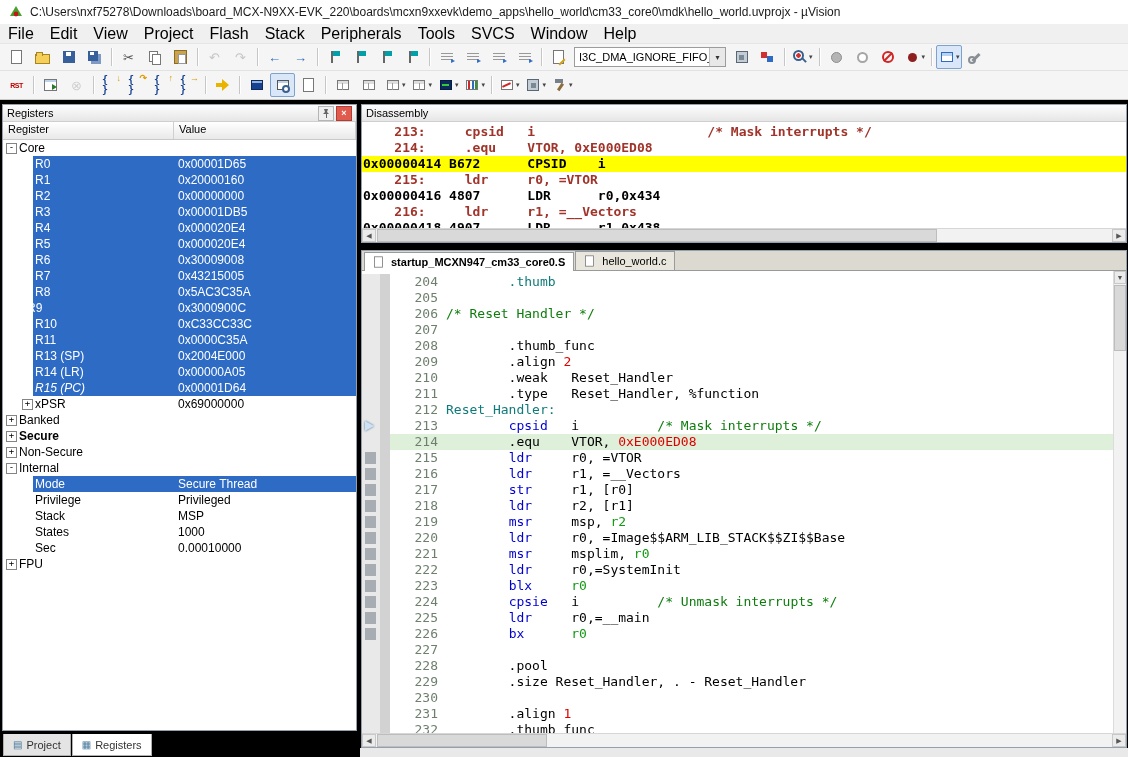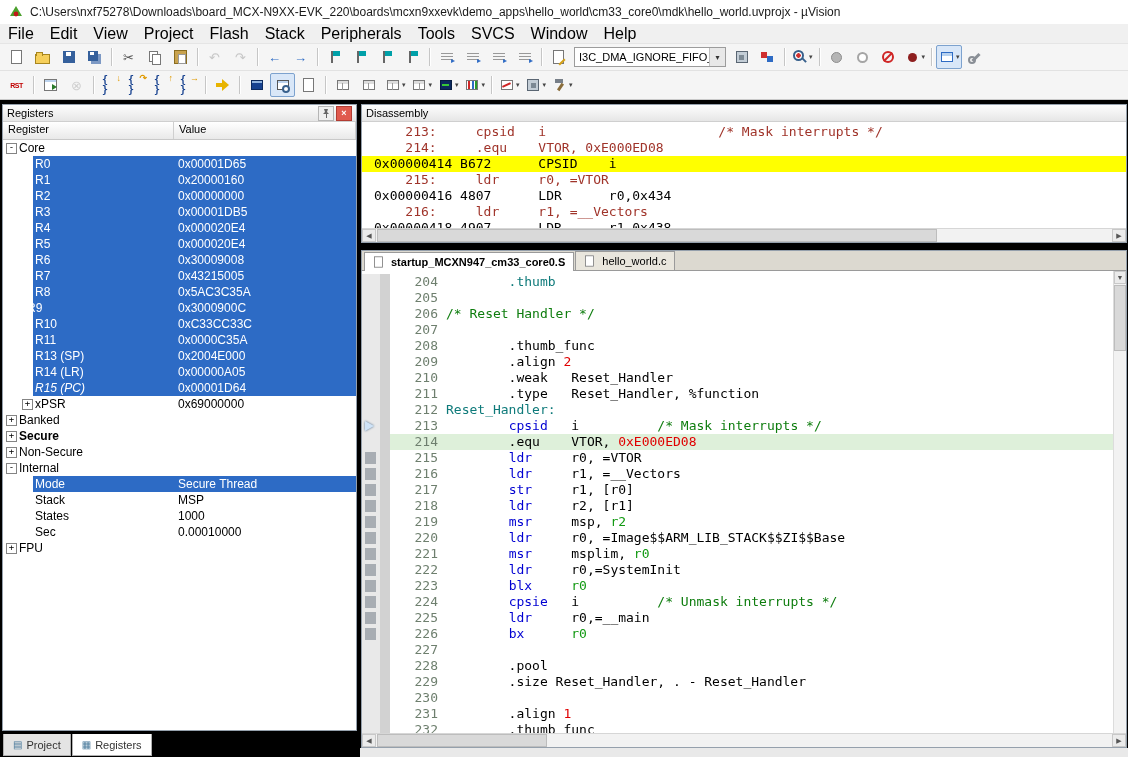--- a/index.html
+++ b/index.html
@@ -125,21 +125,21 @@
         border:1px solid #b0b0b0;border-top:none;color:#333;}
   .btab.active{background:#fff;}
   .btab-ic{font-size:10px;color:#4a7a9b;}
 
   
   .right-pane{position:absolute;left:360px;top:0;right:0;bottom:0;}
   .disasm-pane{position:absolute;left:1px;right:1px;top:4px;height:139px;background:#fff;
                border:1px solid #95a0ac;display:flex;flex-direction:column;box-sizing:border-box;}
   .disasm-content{flex:1;overflow:hidden;font-family:"DejaVu Sans Mono","Liberation Mono",monospace;
                   font-size:13px;line-height:16px;padding-top:2px;}
-  .dline{height:16px;white-space:pre;padding-left:12px;}
+  .dline{height:16px;white-space:pre;padding-left:1px;font-weight:bold;}
   .dline.hl-yellow{background:#ffff00;}
 
   .hsplit{position:absolute;left:0;right:0;top:143px;height:7px;}
 
   .editor-pane{position:absolute;left:1px;right:1px;top:150px;height:498px;background:#fff;
                border:1px solid #95a0ac;display:flex;flex-direction:column;box-sizing:border-box;}
   .etabs{height:20px;flex:none;background:#dcd9d0;display:flex;align-items:flex-end;
          padding:1px 2px 0;border-bottom:1px solid #9a9a9a;box-sizing:border-box;gap:1px;}
   .etab{display:flex;align-items:center;gap:4px;padding:2px 8px 2px 5px;font-size:11px;height:19px;
         background:#e9e6dd;border:1px solid #9a9a9a;border-bottom:none;box-sizing:border-box;white-space:nowrap;}
@@ -510,20 +510,24 @@
           <div class="reg-row">
             <span class="twisty" style="left: 3px;">-</span>
             <span class="reg-label" style="left: 16px;">Internal</span>
           </div>
           <div class="reg-row">
             <div class="row-sel" style="left: 30px;"></div>
             <span class="reg-label w" style="left: 32px;">Mode</span>
             <span class="reg-value w">Secure Thread</span>
           </div>
           <div class="reg-row">
+            <span class="reg-label" style="left: 32px;">Privilege</span>
+            <span class="reg-value">Privileged</span>
+          </div>
+          <div class="reg-row">
             <span class="reg-label" style="left: 32px;">Stack</span>
             <span class="reg-value">MSP</span>
           </div>
           <div class="reg-row">
             <span class="reg-label" style="left: 32px;">States</span>
             <span class="reg-value">1000</span>
           </div>
           <div class="reg-row">
             <span class="reg-label" style="left: 32px;">Sec</span>
             <span class="reg-value">0.00010000</span>

